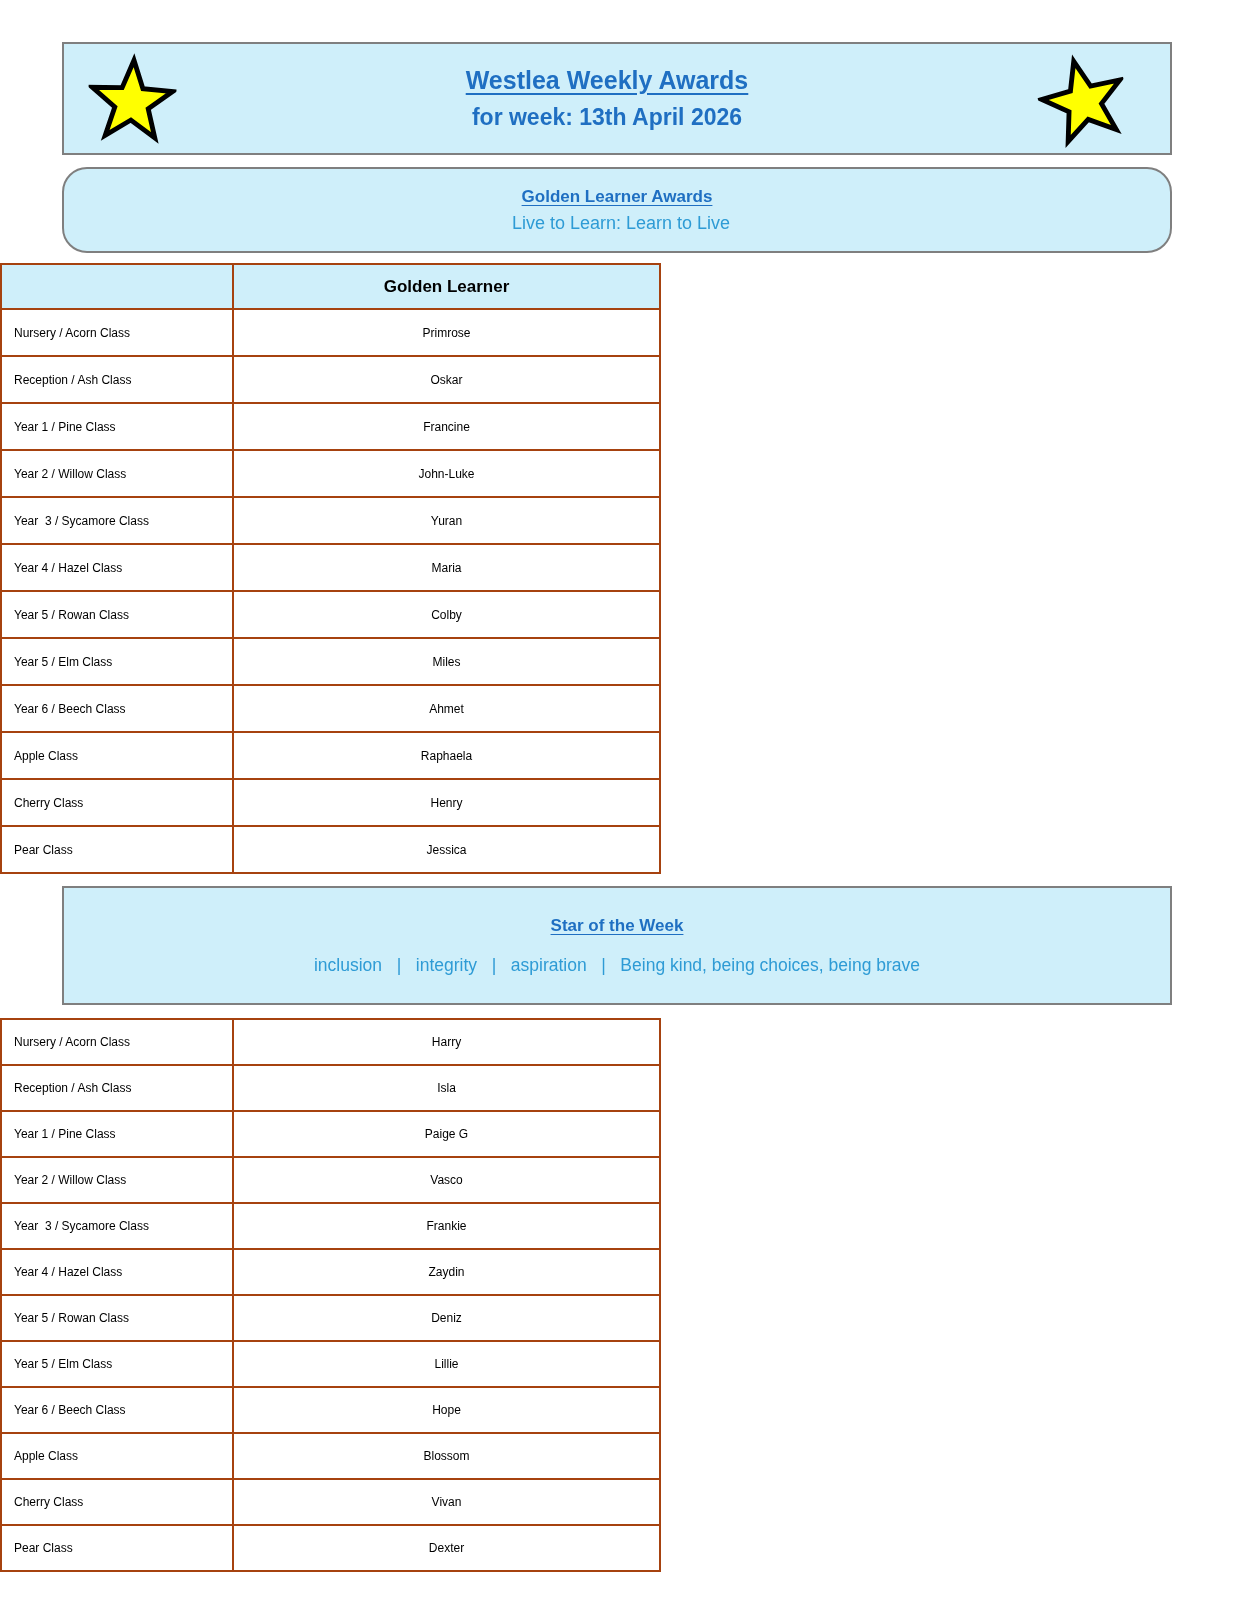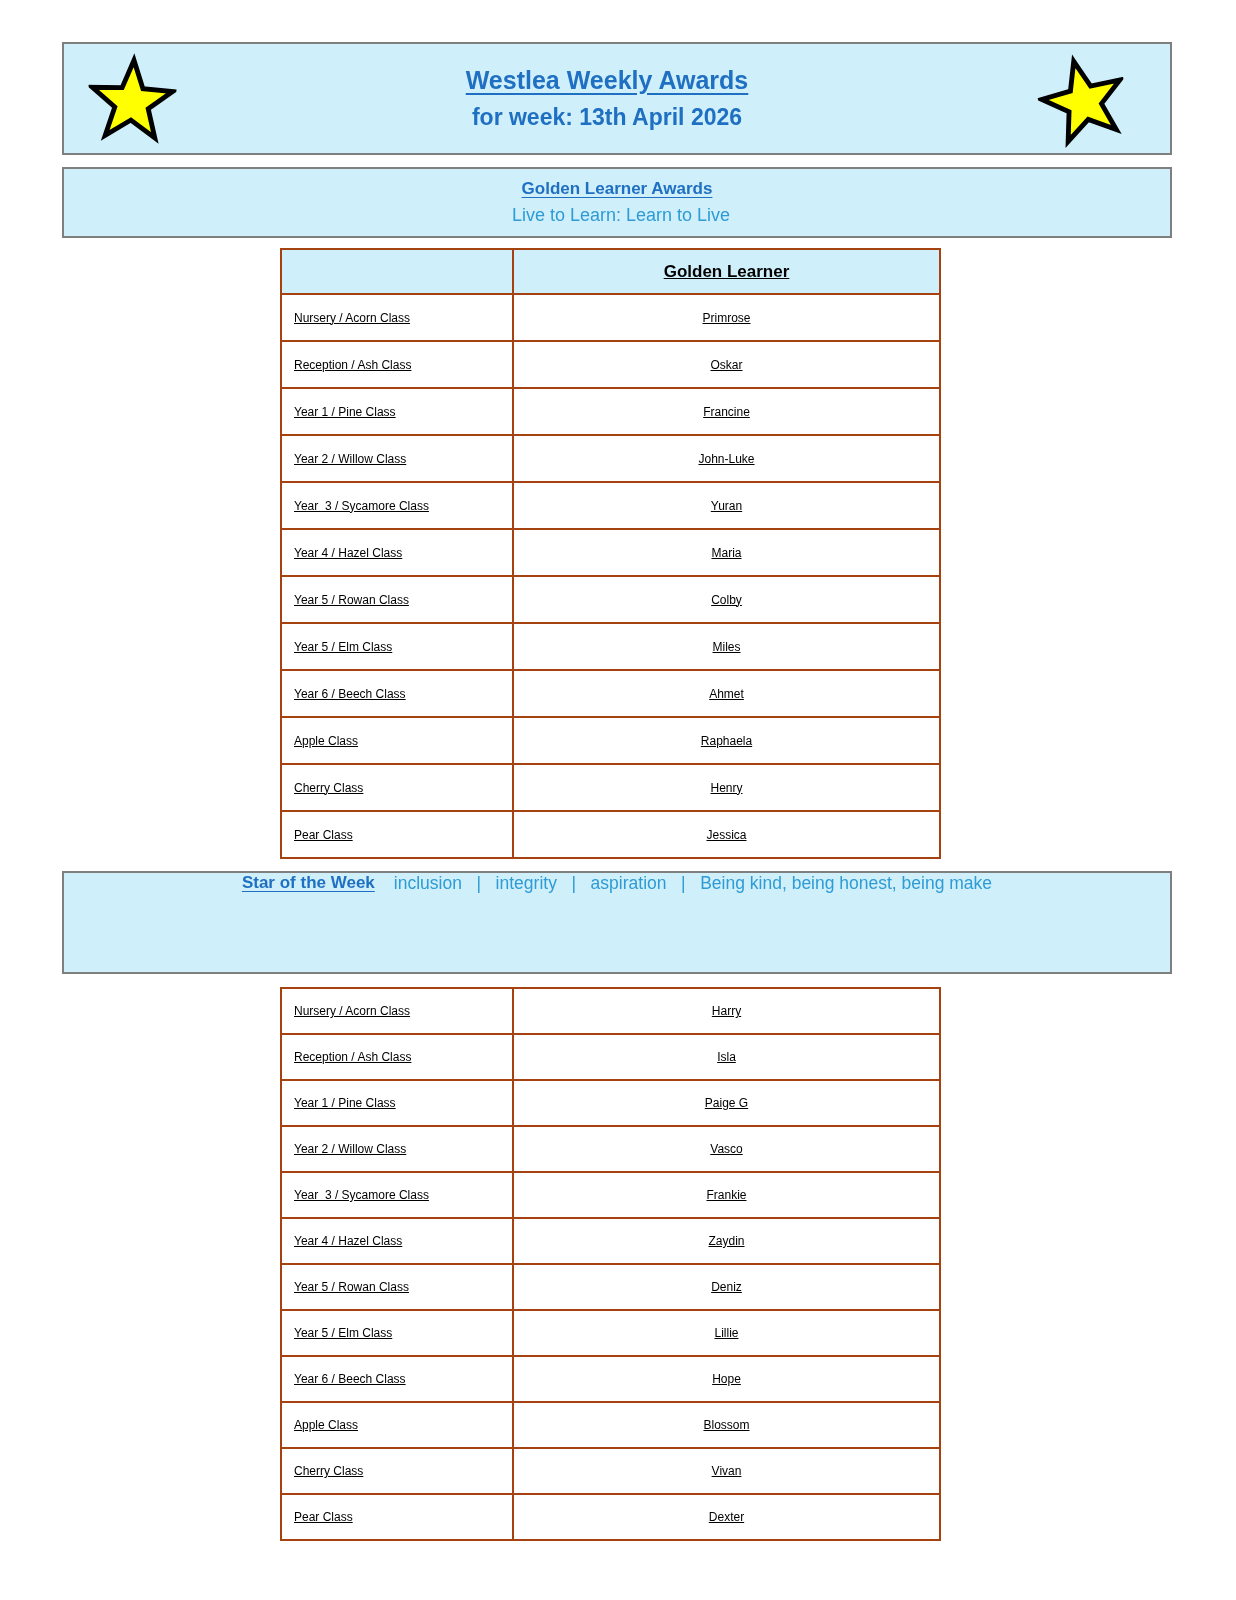--- a/index.html
+++ b/index.html
@@ -35,42 +35,40 @@
     font-size: 25px; font-weight: bold; color: #1F6FC2;
     text-decoration: underline; text-underline-offset: 4px;
   }
   .main-subtitle { font-size: 23px; font-weight: bold; color: #1F6FC2; }
   .star-wrap { width: 95px; display: flex; justify-content: center; }
   .star-left svg { transform: rotate(3deg); }
   .star-right svg { transform: rotate(-14deg); }
 
   
   .banner-golden {
-    margin-top: 12px; height: 71px;
-    display: flex; flex-direction: column; justify-content: center; gap: 6px;
+    margin-top: 12px; height: 86px;
+    display: flex; flex-direction: column; justify-content: center; gap: 6px; border-radius: 25px;
   }
   .section-title {
     font-size: 17px; font-weight: bold; color: #1F6FC2;
     text-decoration: underline; text-underline-offset: 3px;
   }
   .section-sub { font-size: 18px; color: #2E9BD5; padding-left: 8px; }
 
   .banner-star {
-    margin-top: 12px; height: 103px;
-    display: flex; flex-direction: row; justify-content: center; gap: 19px;
+    margin-top: 12px; height: 119px;
+    display: flex; flex-direction: column; justify-content: center; gap: 19px;
   }
   .values-line, .intro-line { font-size: 17.5px; color: #2E9BD5; white-space: pre-wrap; }
 
   
   table.awards {
     border-collapse: collapse;
-    margin-left: 280px;
     table-layout: fixed;
     width: 659px;
-    text-decoration: underline;
   }
   table.t1 { margin-top: 10px; }
   table.t2 { margin-top: 13px; }
   .awards td, .awards th { border: 2px solid #A6420F; }
   .awards col.c1 { width: 232px; }
   .awards col.c2 { width: 427px; }
   .awards th {
     height: 45px; background: #CFEFFA;
     font-size: 17px; font-weight: bold; color: #000; text-align: center;
   }
@@ -162,21 +160,21 @@
         </tr>
     <tr>
           <td class="class-cell">Pear Class</td>
           <td class="name-cell">Jessica</td>
         </tr>
   </tbody>
     </table>
 
   <div class="banner banner-star">
     <div class="section-title">Star of the Week</div>
-    <div class="values-line">inclusion   |   integrity   |   aspiration   |   Being kind, being honest, being make</div>
+    <div class="values-line">inclusion   |   integrity   |   aspiration   |   Being kind, being choices, being brave</div>
   </div>
 
   <table class="awards t2">
     <colgroup>
         <col class="c1">
         <col class="c2">
       </colgroup>
     <tbody>
         <tr>
           <td class="class-cell">Nursery / Acorn Class</td>

